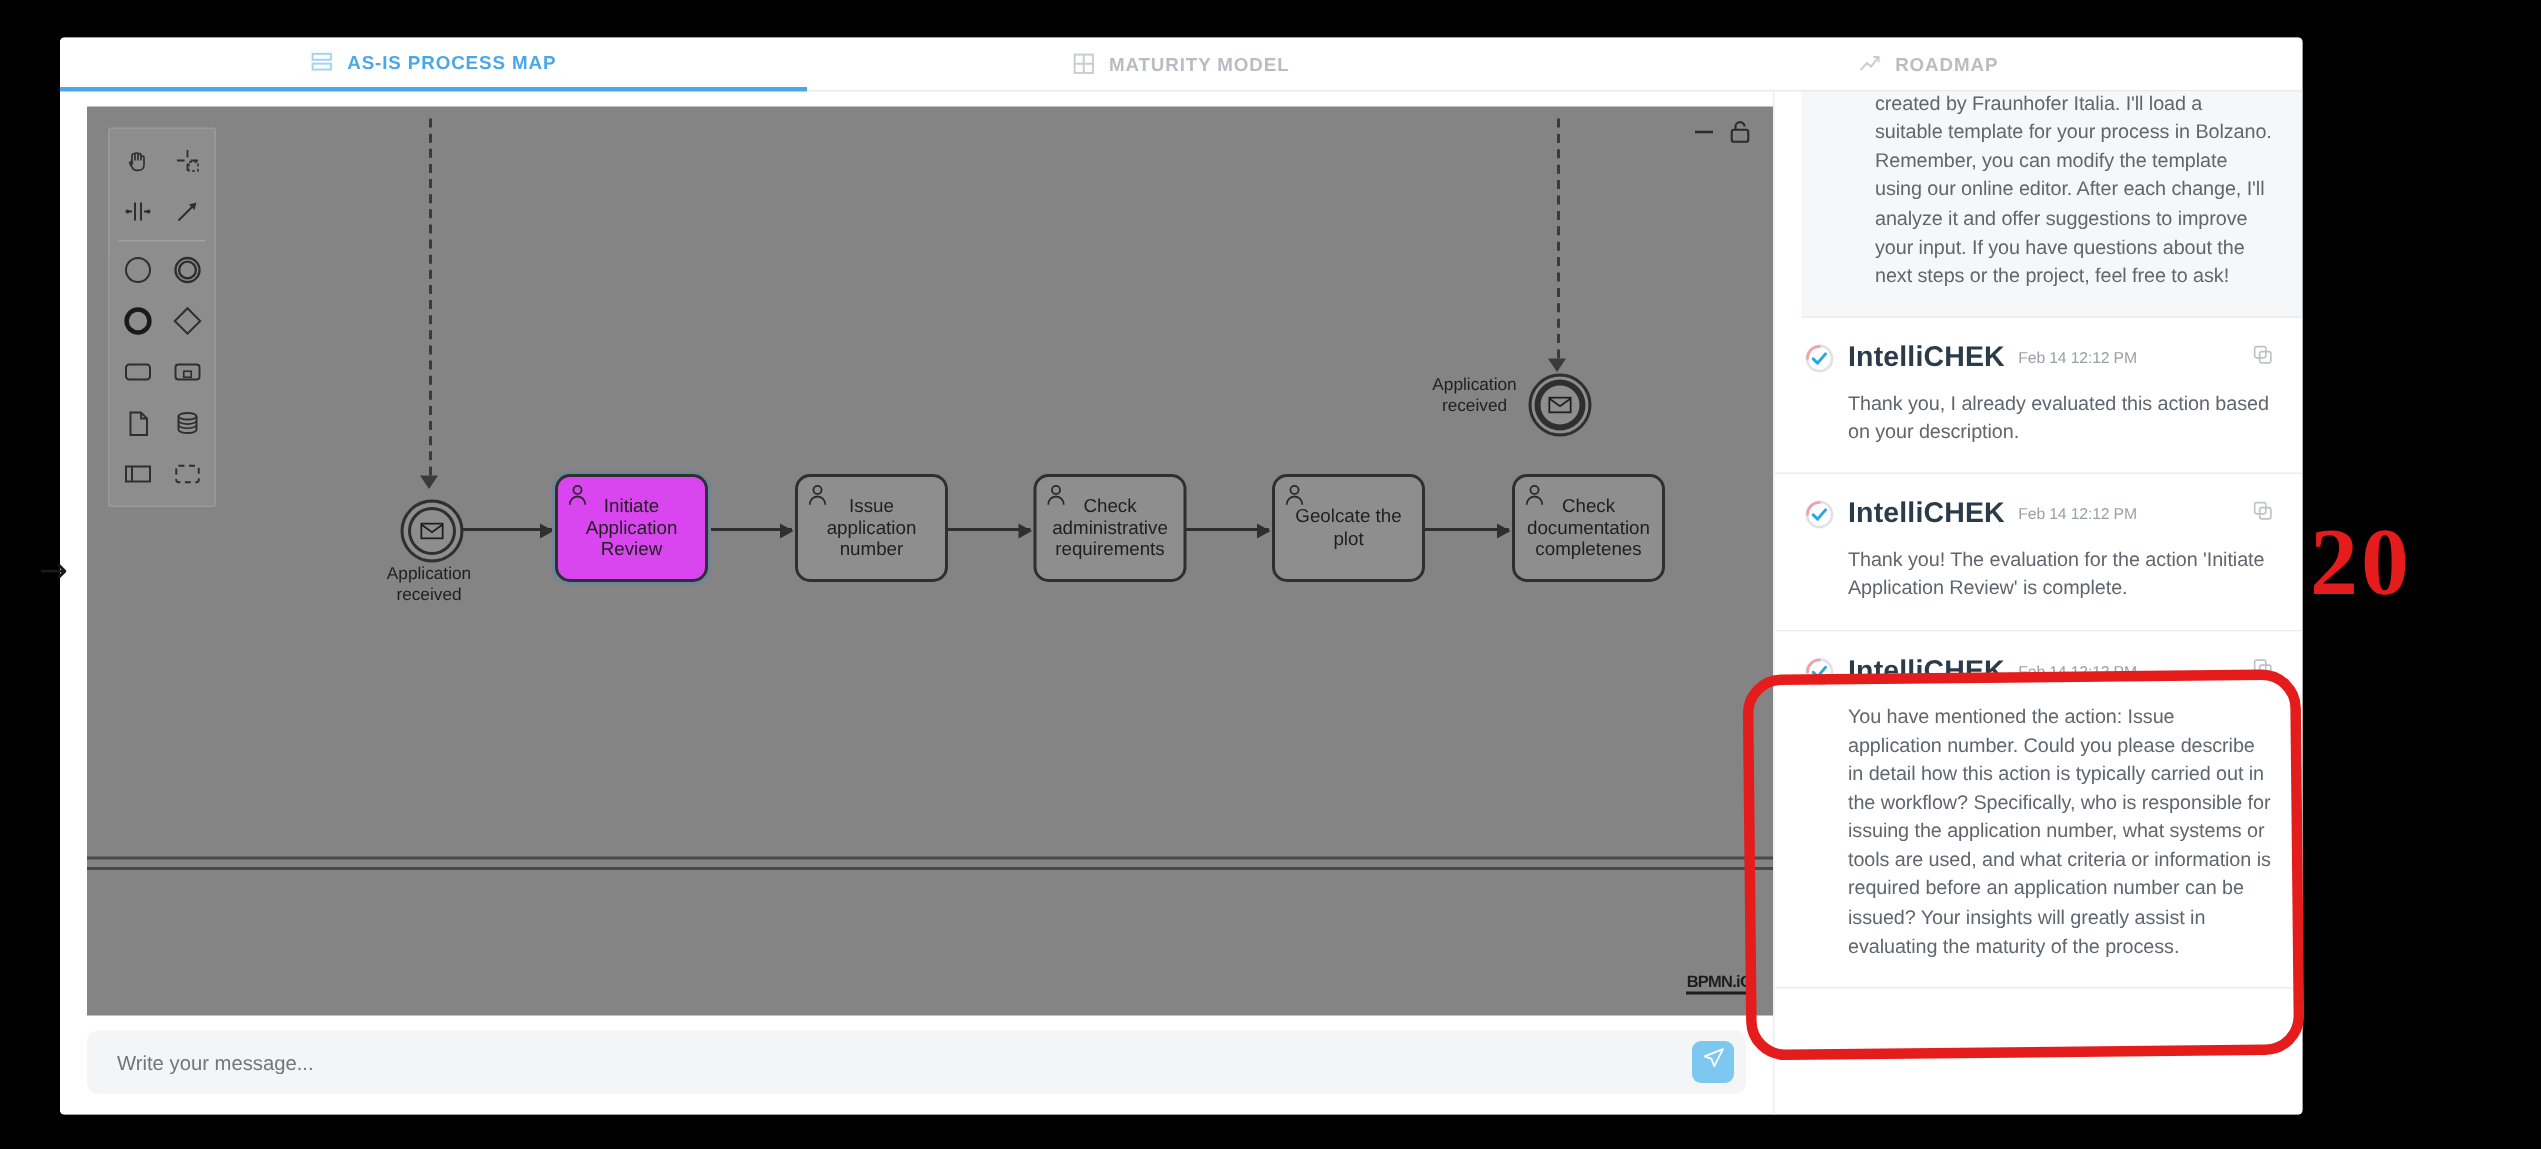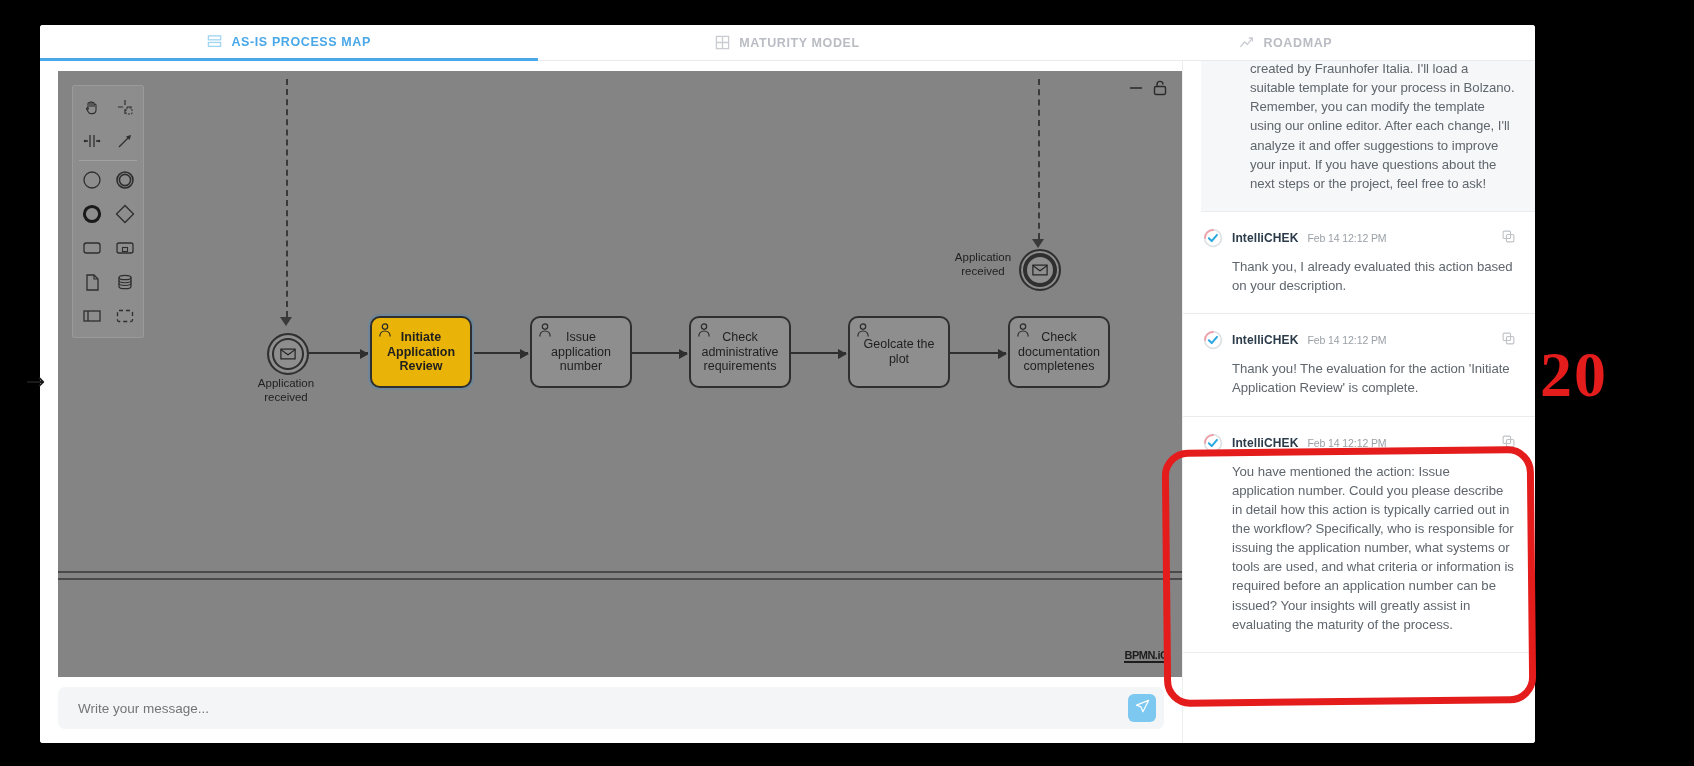--- a/index.html
+++ b/index.html
@@ -56,21 +56,21 @@
   .arrowhead-down{position:absolute;width:0;height:0;
     border-left:6px solid transparent;border-right:6px solid transparent;border-top:9px solid #3a3a3a;}
   
   .node{
     position:absolute;width:102px;height:72px;background:#8e8e8e;
     border:2px solid #2f2f2f;border-radius:10px;
     display:flex;align-items:center;justify-content:center;text-align:center;
     font-size:12.5px;color:#1f1f1f;line-height:1.18;padding:4px 6px;box-sizing:border-box;
     cursor:pointer;
   }
-  .node.sel{background:#eab308;box-shadow:0 0 0 2px #6f8698;font-weight:bold;}
+  .node.sel{background:#d946ef;box-shadow:0 0 0 2px #6f8698;}
   .node .uicon{position:absolute;left:5px;top:4px;}
   .event{
     position:absolute;width:38px;height:38px;border-radius:50%;
     border:2px solid #2f2f2f;background:#8e8e8e;display:flex;align-items:center;justify-content:center;
     box-shadow:inset 0 0 0 3px #8e8e8e, inset 0 0 0 5px #2f2f2f;cursor:pointer;
   }
   .event.end{box-shadow:inset 0 0 0 2px #8e8e8e, inset 0 0 0 6px #2f2f2f;}
   .ev-label{position:absolute;font-size:11.5px;color:#1f1f1f;text-align:center;line-height:1.2;width:110px;}
   .flow{position:absolute;height:0;border-top:2px solid #2f2f2f;}
   .flow .ah{position:absolute;right:-1px;top:-5px;width:0;height:0;
@@ -93,21 +93,21 @@
   
   .chat-panel{
     width:352px;flex:0 0 352px;border-left:1px solid #eceef0;background:#fff;
     display:flex;flex-direction:column;min-height:0;overflow:hidden;
   }
   .chat-scroll{flex:1;overflow:hidden;display:flex;flex-direction:column;}
   .msg{padding:16px 20px 18px 20px;border-bottom:1px solid #ececec;background:#fff;}
   .msg.alt{background:#f6f7f8;}
   .msg-head{display:flex;align-items:center;gap:9px;margin-bottom:9px;}
   .avatar{width:20px;height:20px;flex:0 0 auto;}
-  .sender{font-size:12px;font-weight:700;color:#2b3b4a;letter-spacing:.1px;}
+  .sender{font-size:19px;font-weight:700;color:#2b3b4a;letter-spacing:.1px;}
   .stamp{font-size:10.5px;color:#9aa0a6;letter-spacing:-.1px;}
   .copy-ic{margin-left:auto;cursor:pointer;opacity:.55;}
   .msg-body{font-size:13.2px;line-height:1.45;color:#5f666d;padding-left:29px;letter-spacing:-.05px;}
   .msg.clipped .msg-body{margin-top:-2px;}
   .msg-top{padding-top:0;margin-left:18px;}
   
   .anno-circle{
     position:absolute;left:1163px;top:448px;width:358px;height:243px;
     border:7px solid #e41c1c;border-radius:26px;pointer-events:none;
     transform:rotate(-0.6deg);

